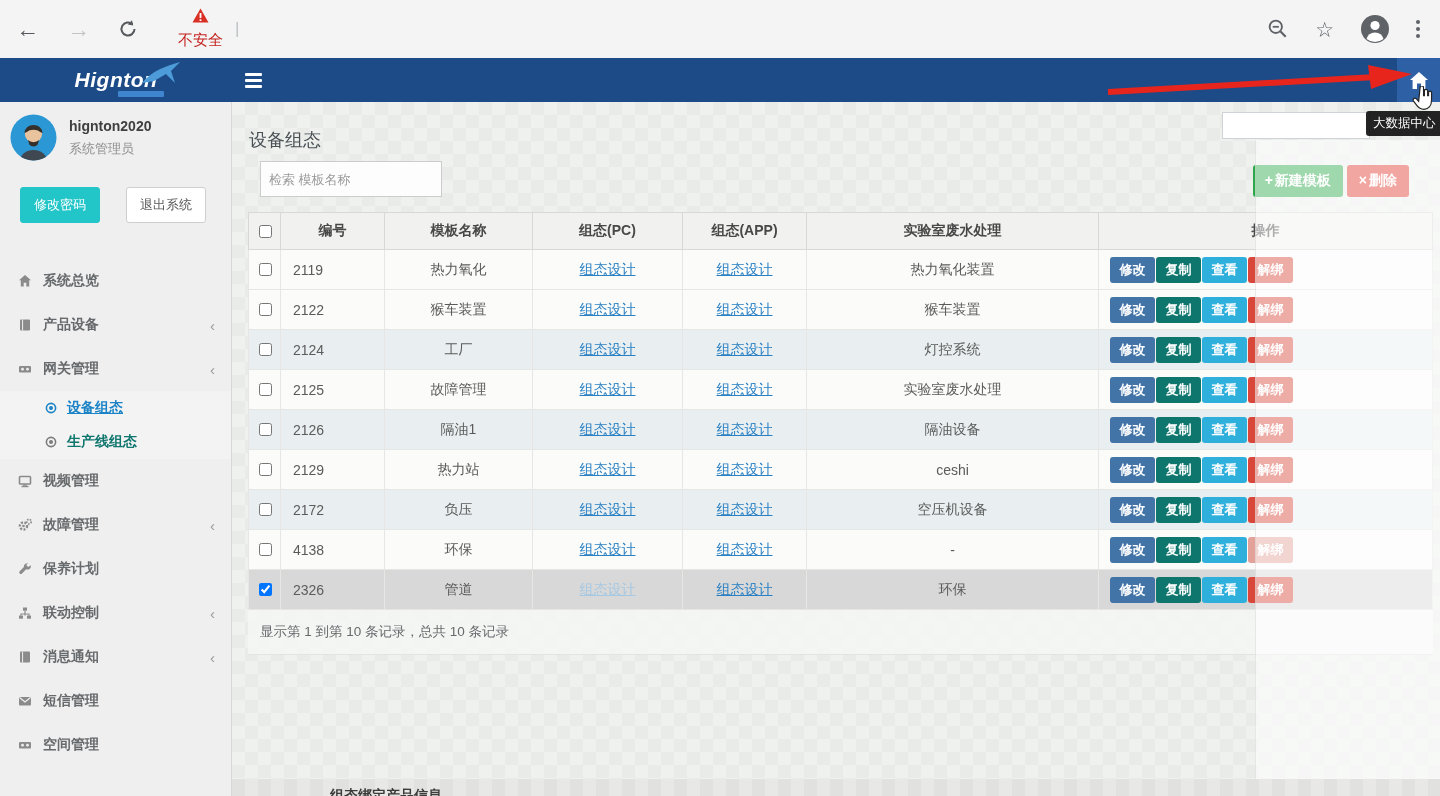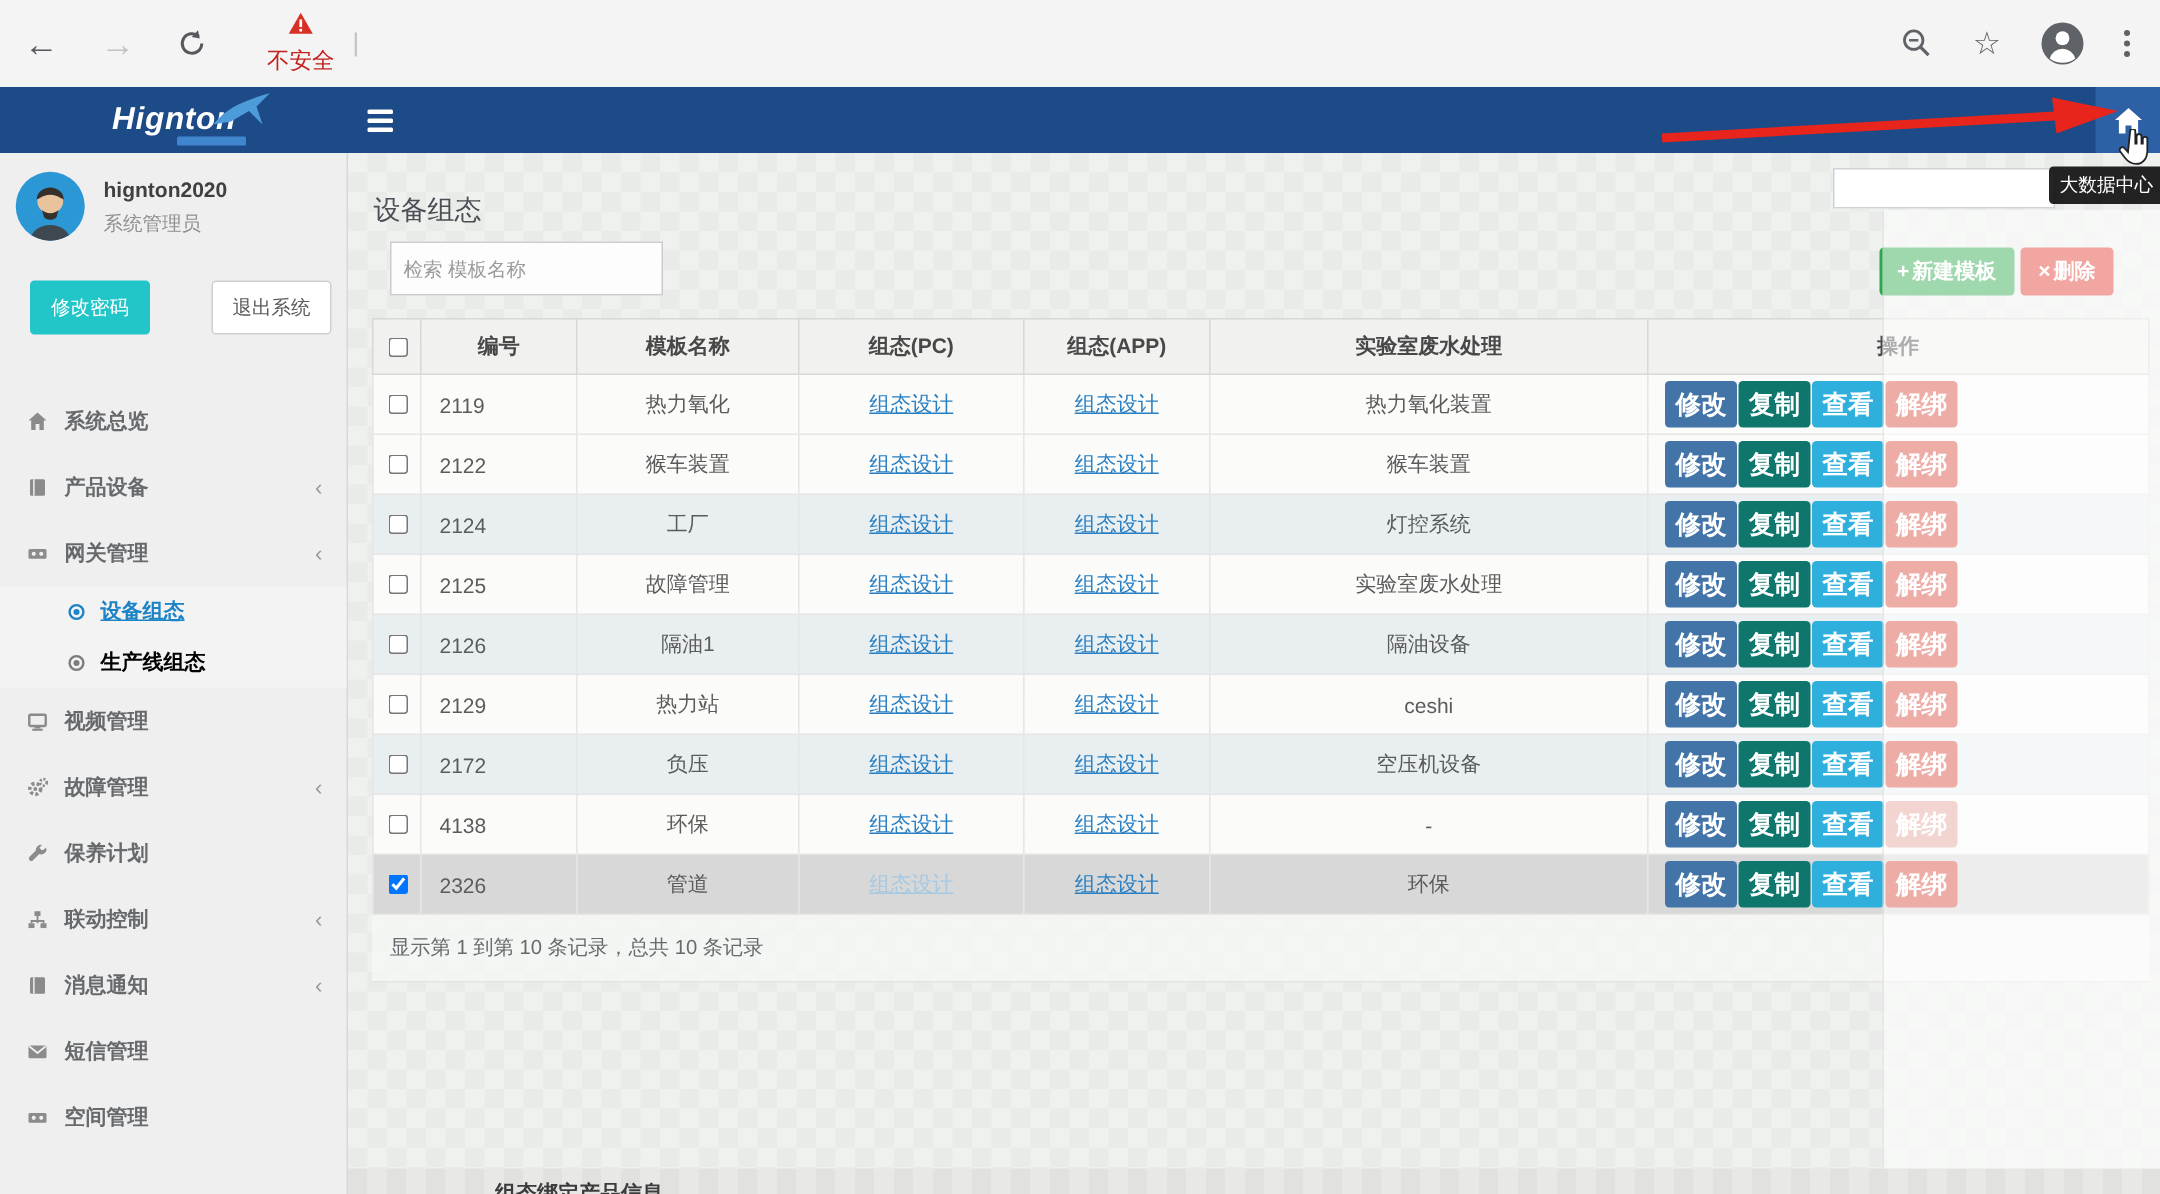--- a/index.html
+++ b/index.html
@@ -30,33 +30,33 @@
   #logo-swoosh{position:absolute;right:50px;top:3px;}
   #logo-sub{position:absolute;left:118px;bottom:5px;width:46px;height:6px;background:#3f86cf;border-radius:1px;}
   .burger{margin-left:13px;display:flex;flex-direction:column;gap:3px;cursor:pointer;}
   .burger i{display:block;width:17px;height:3px;background:#fff;border-radius:1px;}
   #home-tile{margin-left:auto;width:43px;height:44px;background:#2e60a5;display:flex;align-items:center;justify-content:center;cursor:pointer;}
   
   #sidebar{position:absolute;left:0;top:102px;bottom:0;width:232px;background:#efefef;border-right:1px solid #d7d7d7;box-sizing:border-box;z-index:2;}
   .profile{display:flex;align-items:center;gap:12px;padding:12px 10px 4px 10px;}
   .p-name{font-size:14px;font-weight:bold;color:#3f3f3f;}
   .p-role{font-size:13px;color:#8f8f8f;margin-top:6px;}
-  .side-btns{padding:22px 10px 14px 20px;display:flex;align-items:center;justify-content:space-between;}
+  .side-btns{padding:22px 10px 14px 20px;display:flex;gap:26px;align-items:center;}
   .btn-cyan{background:#23c6c8;color:#fff;border:1px solid #23c6c8;font-size:13px;padding:8px 13px;border-radius:3px;cursor:pointer;font-family:inherit;}
   .btn-plain{background:#fff;color:#5a5a5a;border:1px solid #cfcfcf;font-size:13px;padding:8px 13px;border-radius:3px;cursor:pointer;font-family:inherit;}
   #side-nav{margin-top:22px;}
   .nav-item{position:relative;display:flex;align-items:center;padding:13px 16px;font-size:14px;font-weight:bold;color:#676a6c;cursor:pointer;}
   .nav-item .ic{width:17px;margin-right:10px;display:flex;justify-content:center;color:#8b8b8b;}
   .nav-item .lbl{flex:1;}
   .nav-item .chev{color:#9a9a9a;font-size:15px;font-weight:normal;}
   .chev.down{display:inline-block;transform:rotate(-90deg);}
   .nav-item.active{background:#d6d6d6;border-left:4px solid #20417c;padding-left:12px;color:#4a4a4a;}
   .nav-item.active .ic{color:#555;}
   .submenu{background:#f3f3f3;}
-  .sub-item{display:flex;align-items:center;gap:9px;padding:8px 16px 8px 44px;font-size:14px;font-weight:bold;color:#000000;cursor:pointer;}
+  .sub-item{display:flex;align-items:center;gap:9px;padding:8px 16px 8px 44px;font-size:14px;font-weight:bold;color:#0f766e;cursor:pointer;}
   .sub-item .ic{display:flex;color:#7c7c7c;}
   .sub-item.active{color:#1c84c6;}
   .sub-item.active .ic{color:#1c84c6;}
   .sub-item.active .lbl{text-decoration:underline;}
   
   #main{position:absolute;left:232px;top:102px;right:0;bottom:0;background:#eef1ee;z-index:1;
     background-image:
       linear-gradient(45deg, rgba(0,0,0,.022) 25%, transparent 25%, transparent 75%, rgba(0,0,0,.022) 75%),
       linear-gradient(45deg, rgba(0,0,0,.022) 25%, transparent 25%, transparent 75%, rgba(0,0,0,.022) 75%);
     background-size:26px 26px;background-position:0 0,13px 13px;}
@@ -73,21 +73,21 @@
   th{height:34px;background:#f1f1ef;border:1px solid #d8d8d6;font-size:14px;color:#484848;font-weight:bold;text-align:center;}
   td{height:39px;border:1px solid #e6e6e4;font-size:14px;color:#5b5b5b;text-align:center;padding:0;}
   tr.odd td{background:#fbfbfa;}
   tr.even td{background:#e9eff1;}
   tr.selected td{background:#d8d8d8;}
   td.cell-id{text-align:left;padding-left:12px;}
   td.cell-ops{text-align:left;padding-left:11px;}
   a.cfg-link{color:#2a80c3;text-decoration:underline;cursor:pointer;}
   a.cfg-link.faded{color:#a6c8e2;}
   .act{display:inline-block;min-width:31px;text-align:center;padding:4px 7px;margin-right:1px;border-radius:3px;
-    color:#fff;font-size:17px;font-weight:bold;cursor:pointer;}
+    color:#fff;font-size:13px;font-weight:bold;cursor:pointer;}
   .act-edit{background:#4274a8;}
   .act-copy{background:#0f766e;}
   .act-view{background:#2fb0dc;}
   .act-unbind{background:#d8473a;}
   .act-unbind.faded{background:#e2a29a;}
   #summary{padding:13px 12px;font-size:13.5px;color:#676a6c;background:rgba(246,248,246,.72);border-bottom:1px solid #e3e3e1;}
   #bottom-strip{position:absolute;left:0;right:0;bottom:0;height:17px;background:#e8e9e6;z-index:2;
     background-image:linear-gradient(90deg, rgba(0,0,0,.03) 50%, transparent 50%);background-size:26px 17px;}
   #bottom-partial{position:absolute;left:98px;bottom:0;height:9px;overflow:hidden;font-size:14px;font-weight:bold;color:#3c3c3c;z-index:3;}
   

